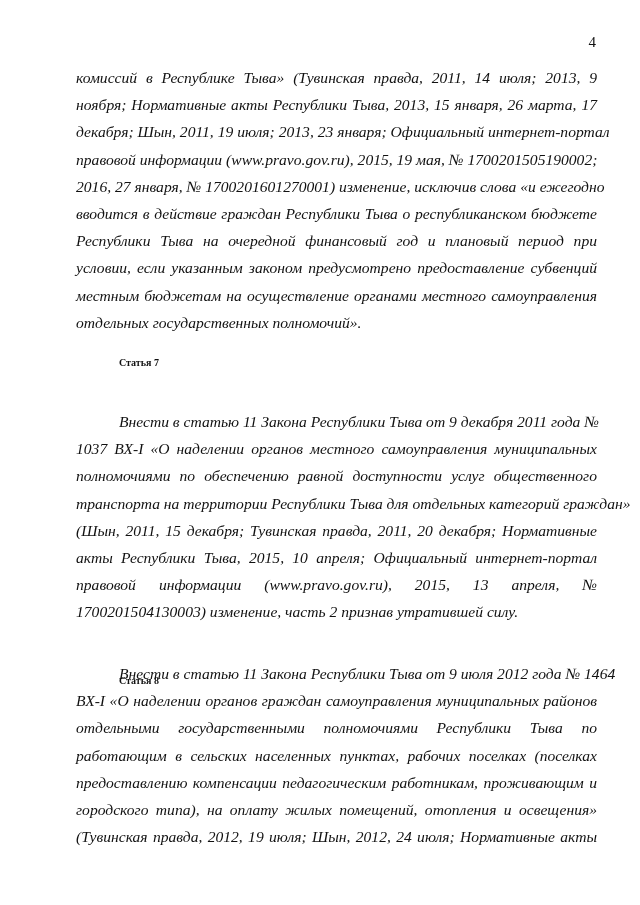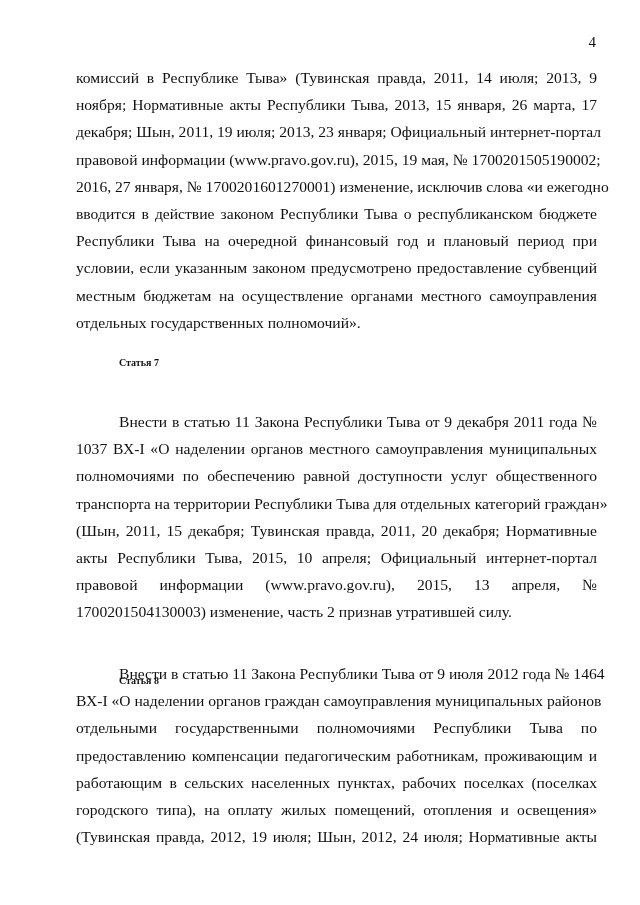--- a/index.html
+++ b/index.html
@@ -1,36 +1,36 @@
 <!DOCTYPE html>
 <html><head>
 <meta charset="utf-8">
 <style>
   html, body { margin: 0; padding: 0; background: #ffffff; }
   body { width: 640px; height: 905px; position: relative; overflow: hidden;
          font-family: "Liberation Serif", "DejaVu Serif", serif; color: #111; }
   .page-number { position: absolute; top: 34px; right: 44px; font-size: 15px; }
-  .block { position: absolute; left: 76px; width: 521px; font-size: 15.6px; line-height: 27.2px; }
+  .block { position: absolute; left: 76px; width: 521px; font-size: 15.6px; line-height: 27.2px; font-style: italic; }
   .line { display: block; text-align: justify; text-align-last: justify; white-space: nowrap; height: 27.2px; }
   .line.last { text-align-last: left; }
   .line.indent { padding-left: 43px; }
   .heading { position: absolute; left: 119px; font-size: 10px; font-weight: bold; }
 </style>
 </head>
 <body>
 
 <div class="page-number">4</div>
 
 <div class="block" style="top:64px;">
   <span class="line">комиссий в Республике Тыва» (Тувинская правда, 2011, 14 июля; 2013, 9</span>
   <span class="line">ноября; Нормативные акты Республики Тыва, 2013, 15 января, 26 марта, 17</span>
   <span class="line">декабря; Шын, 2011, 19 июля; 2013, 23 января; Официальный интернет-портал</span>
   <span class="line">правовой информации (www.pravo.gov.ru), 2015, 19 мая, № 1700201505190002;</span>
   <span class="line">2016, 27 января, № 1700201601270001) изменение, исключив слова «и ежегодно</span>
-  <span class="line">вводится в действие законом Республики Тыва о республиканском бюджете</span>
+  <span class="line">вводится в действие граждан Республики Тыва о республиканском бюджете</span>
   <span class="line">Республики Тыва на очередной финансовый год и плановый период при</span>
   <span class="line">условии, если указанным законом предусмотрено предоставление субвенций</span>
   <span class="line">местным бюджетам на осуществление органами местного самоуправления</span>
   <span class="line last">отдельных государственных полномочий».</span>
 </div>
 
 <div class="heading" style="top:357px;">Статья 7</div>
 
 <div class="block" style="top:373px;margin-top:35px;">
   <span class="line indent">Внести в статью 11 Закона Республики Тыва от 9 декабря 2011 года №</span>
@@ -42,17 +42,17 @@
   <span class="line">правовой информации (www.pravo.gov.ru), 2015, 13 апреля, №</span>
   <span class="line last">1700201504130003) изменение, часть 2 признав утратившей силу.</span>
 </div>
 
 <div class="heading" style="top:643px;margin-top:32px;">Статья 8</div>
 
 <div class="block" style="top:660px;">
   <span class="line indent">Внести в статью 11 Закона Республики Тыва от 9 июля 2012 года № 1464</span>
   <span class="line">ВХ-I «О наделении органов граждан самоуправления муниципальных районов</span>
   <span class="line">отдельными государственными полномочиями Республики Тыва по</span>
+  <span class="line">работающим в сельских населенных пунктах, рабочих поселках (поселках</span>
   <span class="line">предоставлению компенсации педагогическим работникам, проживающим и</span>
-  <span class="line">работающим в сельских населенных пунктах, рабочих поселках (поселках</span>
   <span class="line">городского типа), на оплату жилых помещений, отопления и освещения»</span>
   <span class="line">(Тувинская правда, 2012, 19 июля; Шын, 2012, 24 июля; Нормативные акты</span>
 </div>
 
 </body></html>

